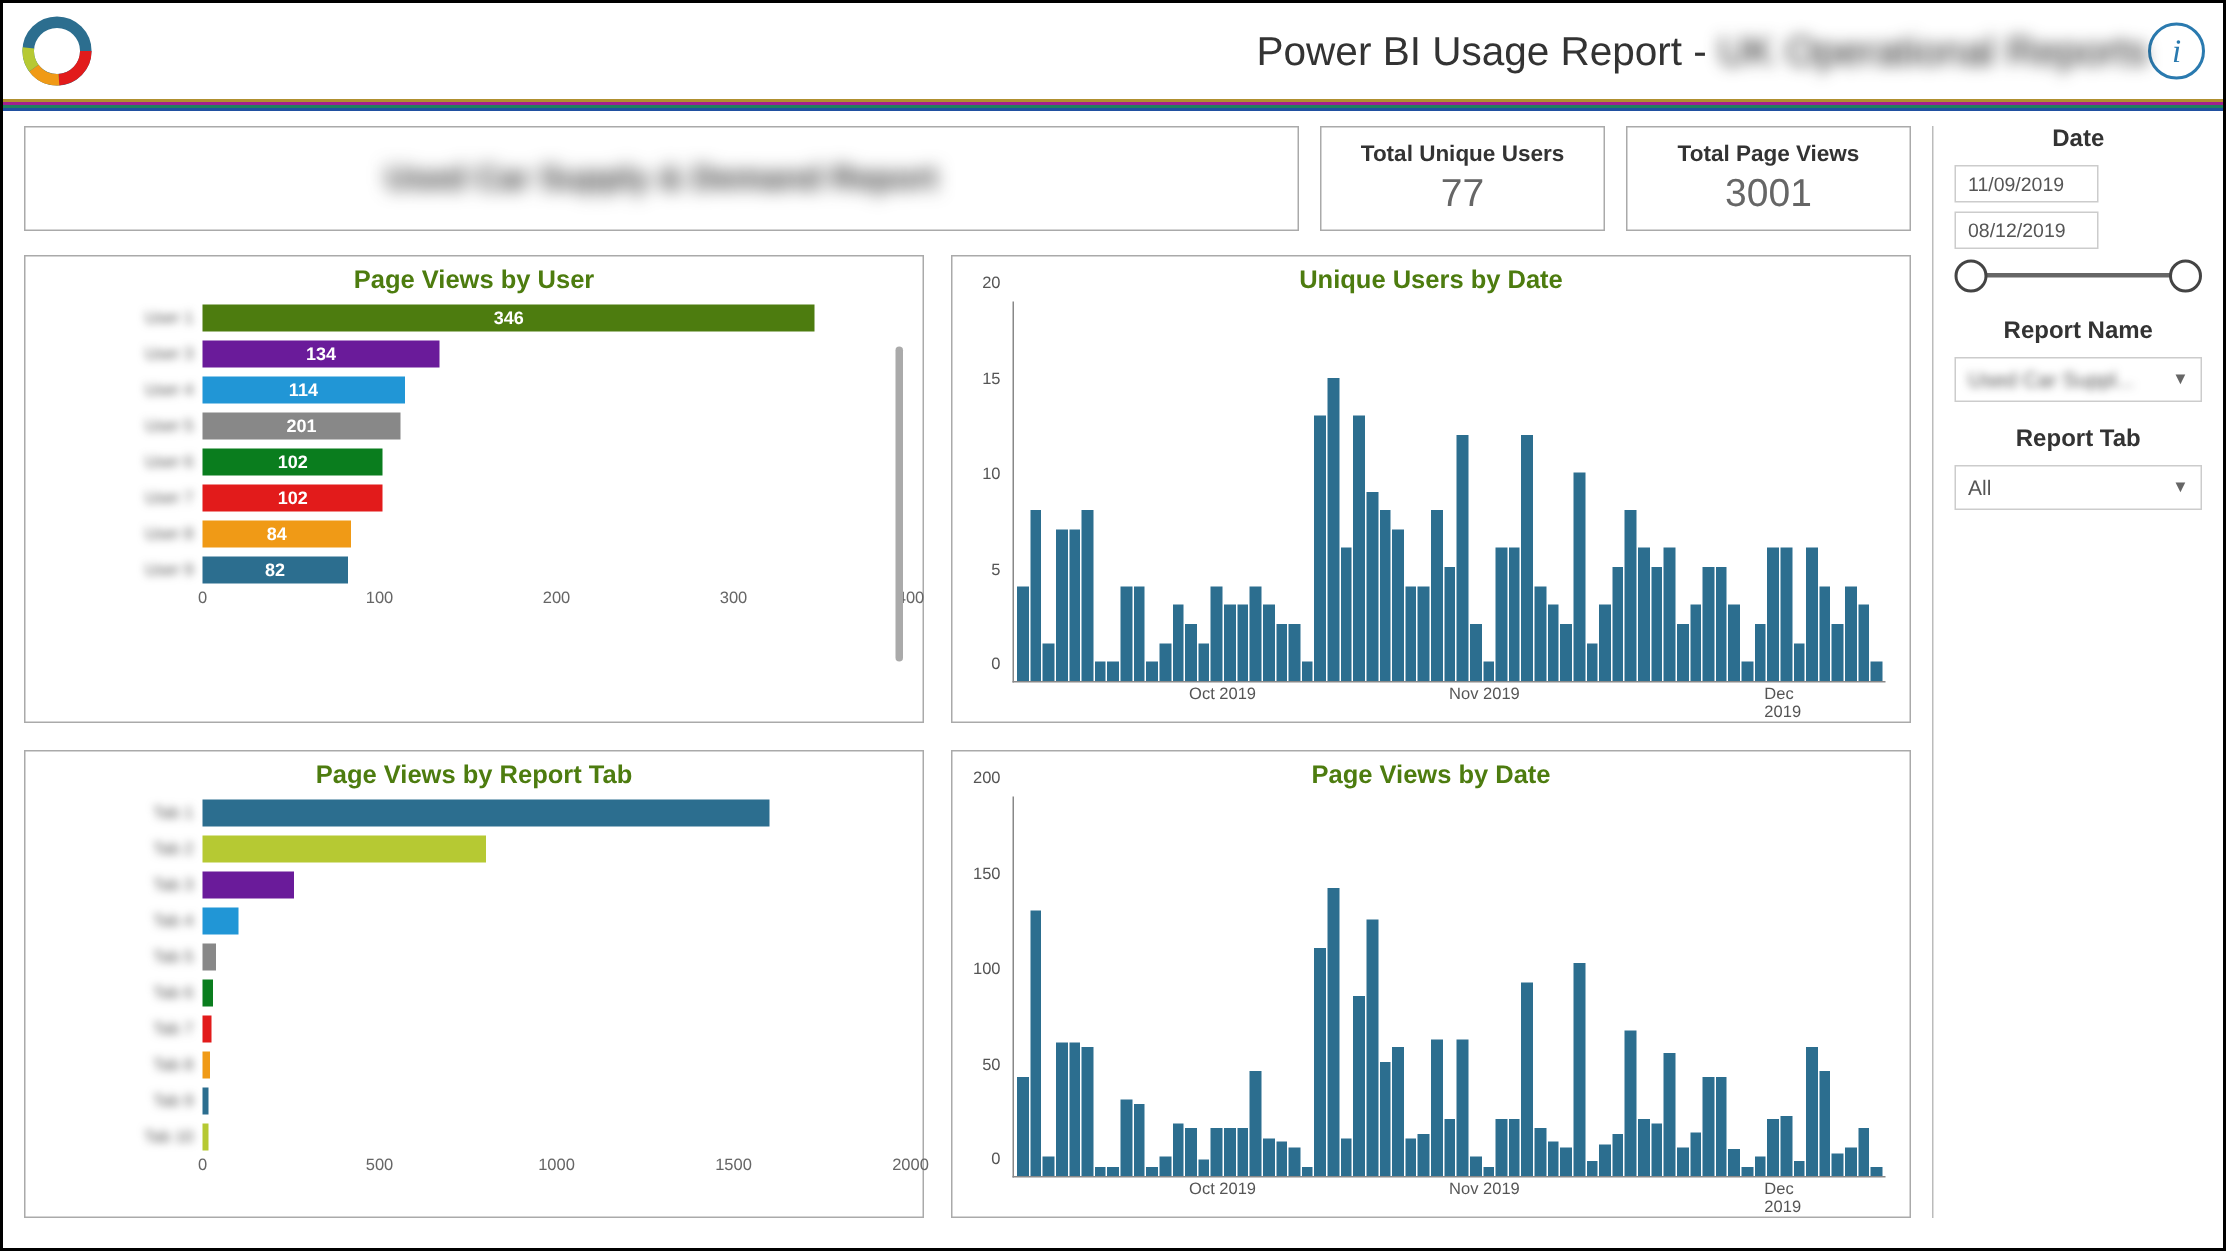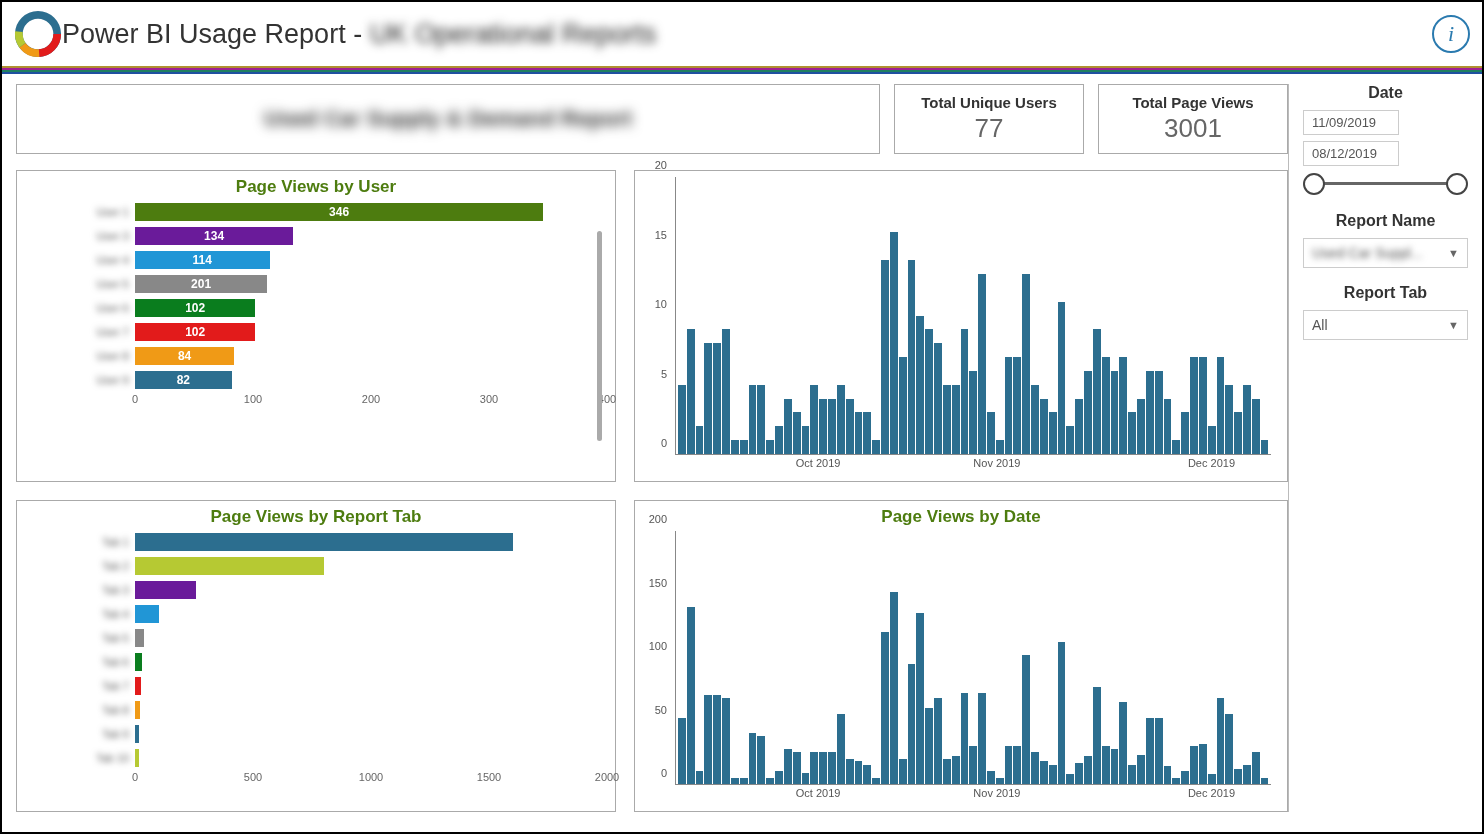--- a/index.html
+++ b/index.html
@@ -1,24 +1,24 @@
 <!DOCTYPE html>
 <html><head>
 <meta charset="utf-8">
 <style>
 * { box-sizing: border-box; margin: 0; padding: 0; }
 body { font-family: 'Segoe UI', Tahoma, sans-serif; background: #fff; width: 1484px; height: 834px; position: relative; border: 2px solid #000; overflow: hidden; }
 .header { height: 64px; display: flex; align-items: center; padding: 0 12px; position: relative; }
 .logo { width: 48px; height: 48px; }
 .logo svg { width: 100%; height: 100%; }
-.title { flex: 1; text-align: left; font-size: 27px; font-weight: 400; color: #333; }
+.title { flex: 1; text-align: right; font-size: 27px; font-weight: 400; color: #333; }
 .title .blur { filter: blur(5px); color: #222; }
 .info-btn { width: 38px; height: 38px; border-radius: 50%; border: 2px solid #2a7aaf; color: #2a7aaf; display: flex; align-items: center; justify-content: center; font-size: 22px; font-style: italic; font-family: Georgia, serif; cursor: pointer; }
 .stripe { height: 8px; background: linear-gradient(#b09030, #b09030 25%, #a02090 25%, #a02090 50%, #208060 50%, #208060 75%, #2050a0 75%, #2050a0); }
-.main { display: flex; padding: 10px 14px; gap: 0; height: 748px; }
+.main { display: flex; padding: 10px 14px; gap: 14px; height: 748px; }
 .left-col { flex: 1; display: flex; flex-direction: column; gap: 16px; }
 .top-row { display: flex; gap: 14px; height: 70px; }
 .report-box { flex: 1; border: 1px solid #aaa; display: flex; align-items: center; justify-content: center; }
 .report-box span { filter: blur(6px); font-size: 22px; color: #333; font-weight: 600; }
 .kpi { width: 190px; border: 1px solid #aaa; display: flex; flex-direction: column; align-items: center; justify-content: center; padding: 4px; }
 .kpi-label { font-size: 15px; font-weight: 700; color: #333; }
 .kpi-value { font-size: 26px; color: #666; margin-top: 2px; }
 .charts-grid { flex: 1; display: grid; grid-template-columns: 600px 1fr; grid-template-rows: 1fr 1fr; gap: 18px; }
 .chart-box { border: 1px solid #aaa; display: flex; flex-direction: column; padding: 6px 8px; position: relative; }
 .chart-title { text-align: center; font-size: 17px; font-weight: 700; color: #4d7c0f; margin-bottom: 4px; }
@@ -139,20 +139,21 @@
               <span class="hbar-tick" style="left:0%">0</span>
               <span class="hbar-tick" style="left:25%">100</span>
               <span class="hbar-tick" style="left:50%">200</span>
               <span class="hbar-tick" style="left:75%">300</span>
               <span class="hbar-tick" style="left:100%">400</span>
             </div>
             <div class="scrollbar"></div>
           </div>
         </div>
       <div class="chart-box" id="chart1">
+          <div class="chart-title">Unique Users by Date</div>
           <div class="chart-body">
             <div class="vbar-chart">
               <div class="vbar-yaxis">
                 <span class="vbar-ytick" style="bottom:0%">0</span>
                 <span class="vbar-ytick" style="bottom:25%">5</span>
                 <span class="vbar-ytick" style="bottom:50%">10</span>
                 <span class="vbar-ytick" style="bottom:75%">15</span>
                 <span class="vbar-ytick" style="bottom:100%">20</span>
               </div>
               <div class="vbar-area">

